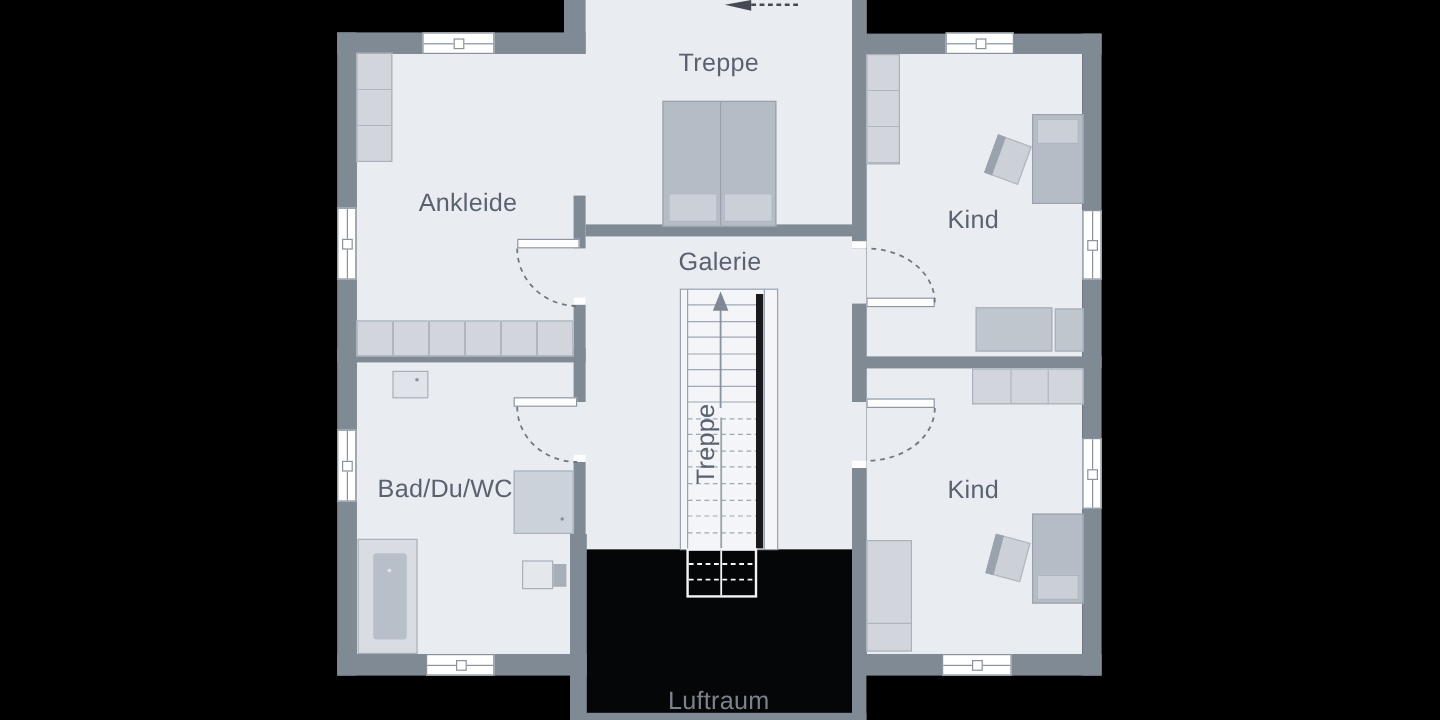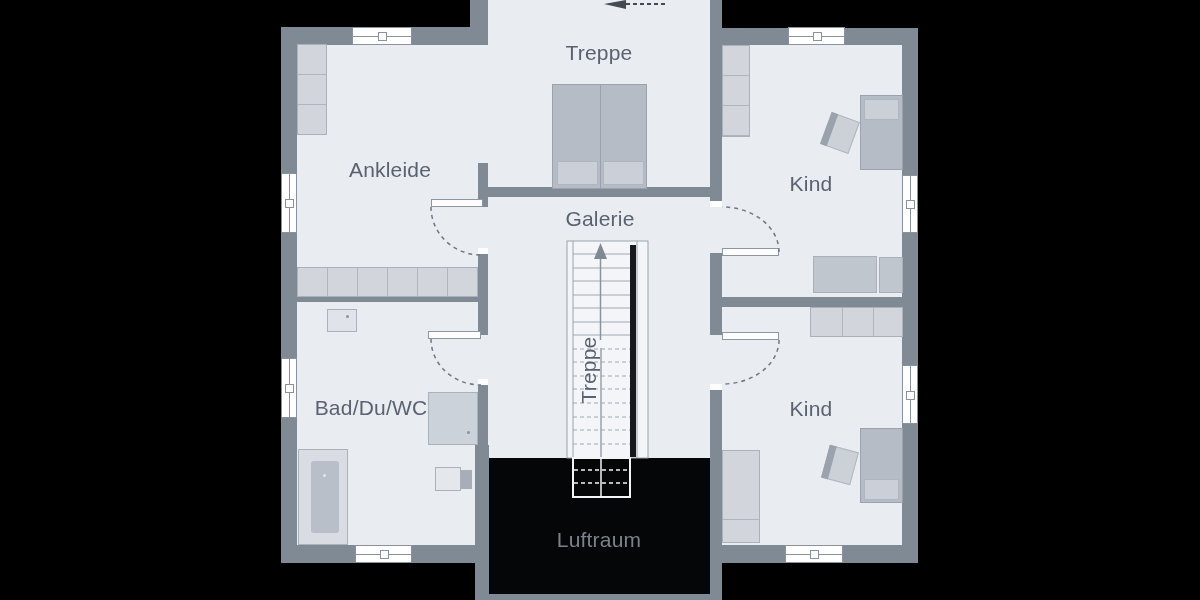--- a/index.html
+++ b/index.html
@@ -24,21 +24,21 @@
   .pillow{position:absolute;background:#cbd0d8;border:1px solid #afb6c0;box-sizing:border-box;}
   .dvl-h{position:absolute;left:0;right:0;height:1px;background:#aeb5bf;}
   .dvl-v{position:absolute;top:0;bottom:0;width:1px;background:#aeb5bf;}
   .dot{position:absolute;width:3px;height:3px;background:#8a929d;border-radius:50%;}
   .chair{position:absolute;width:30px;height:34px;background:#ccd1d8;border:1px solid #b0b6bf;
          box-sizing:border-box;}
   .chair-bar{position:absolute;left:-1px;top:-1px;bottom:-1px;width:7px;background:#9aa2ad;}
   .lbl{position:absolute;font-size:21px;color:#5a6270;transform:translate(-50%,-50%);
        white-space:nowrap;letter-spacing:0.2px;}
   .lbl-rot{transform:translate(-50%,-50%) rotate(-90deg);}
-  .lbl-dark{color:#7c828c;}
+  .lbl-dark{color:#7c828c;margin-top:45px;}
   svg.overlay{position:absolute;left:0;top:0;pointer-events:none;}
 </style>
 </head>
 <body>
 
 <div id="canvas">
 
   <div class="floor" style="left:297px;top:45px;width:181px;height:500px"></div>
   <div class="floor" style="left:470px;top:0;width:252px;height:458px"></div>
   <div class="floor" style="left:722px;top:45px;width:180px;height:500px"></div>

